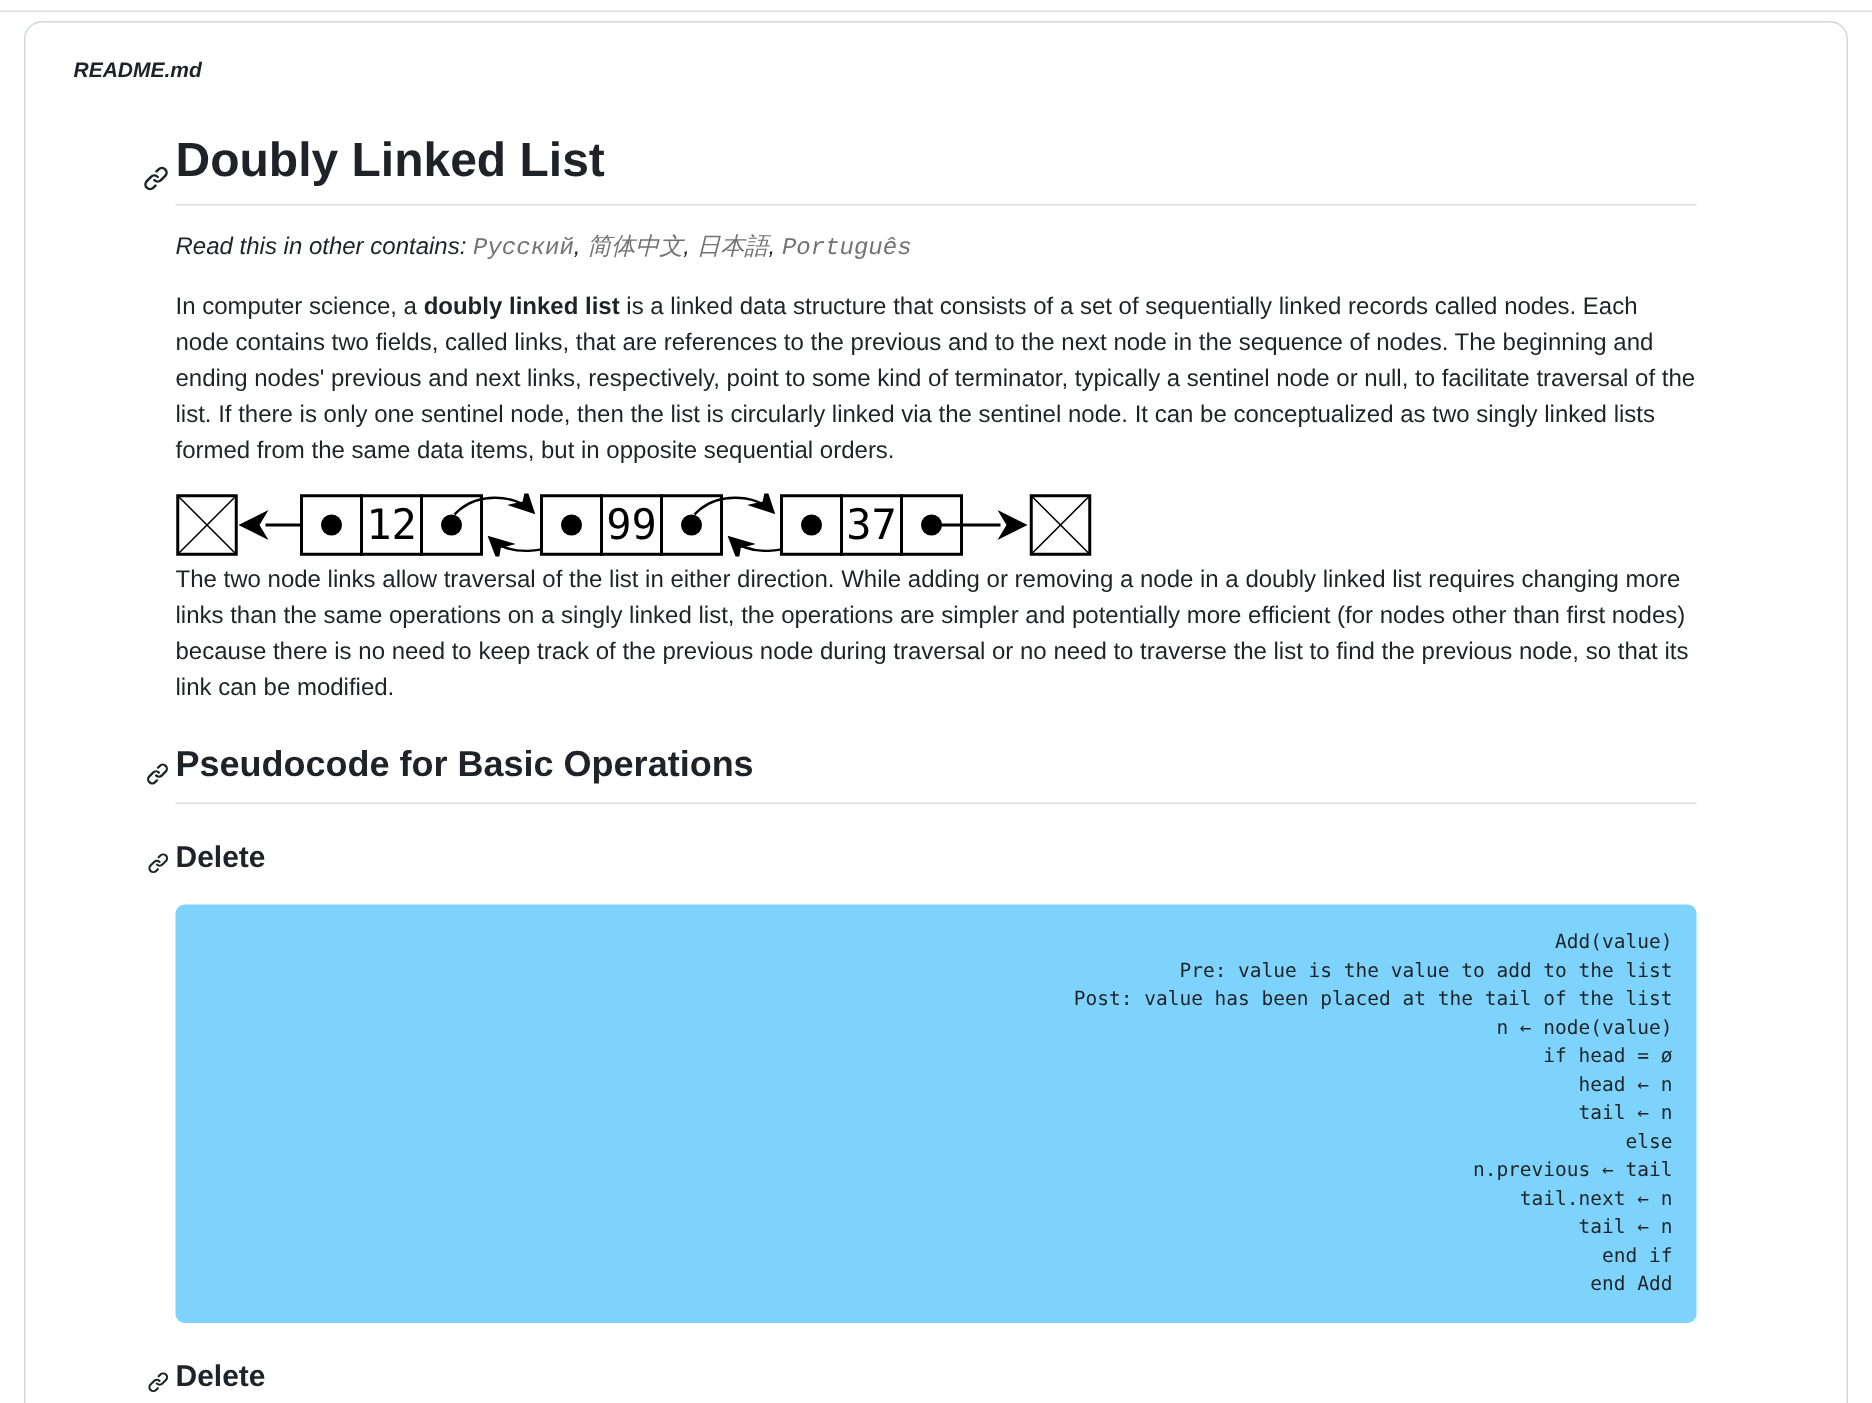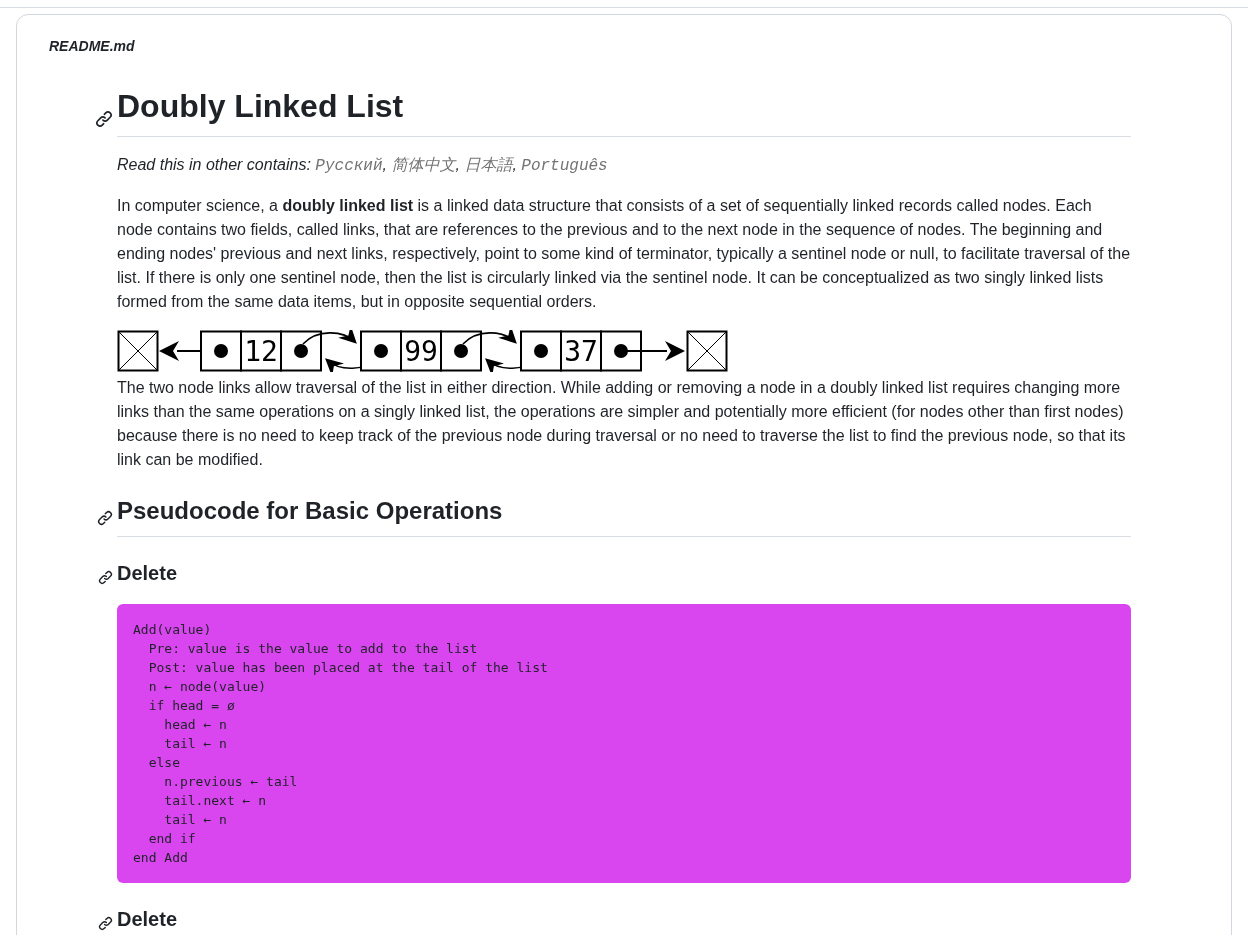--- a/index.html
+++ b/index.html
@@ -50,28 +50,29 @@
   h2 .anchor svg { width: 16px; height: 16px; }
   h3 .anchor svg { width: 15px; height: 15px; }
   p { margin: 0 0 16px 0; }
   .intro-line { font-style: italic; }
   a.lang-link { color: #737373; text-decoration: none; font-family: Liberation Mono, monospace; }
   .sep { font-style: italic; }
   .diagram-para { margin: 0 0 4px 0; }
   .diagram-para svg { display: block; }
   pre.code-block {
     margin: 0 0 16px 0;
-    background: #d946ef;
+    background: #7dd3fc;
     border-radius: 6px;
     padding: 16px;
     font-family: "DejaVu Sans Mono", "Liberation Mono", monospace;
     font-size: 13px; line-height: 19px;
     color: #1f2328;
     white-space: pre;
     overflow: hidden;
+    text-align: right;
   }
   .dll-svg text {
     font-family: "DejaVu Sans Mono", monospace;
     font-size: 28px; fill: #000;
   }
 </style>
 </head>
 <body>
 
 <div class="top-hairline"></div>

